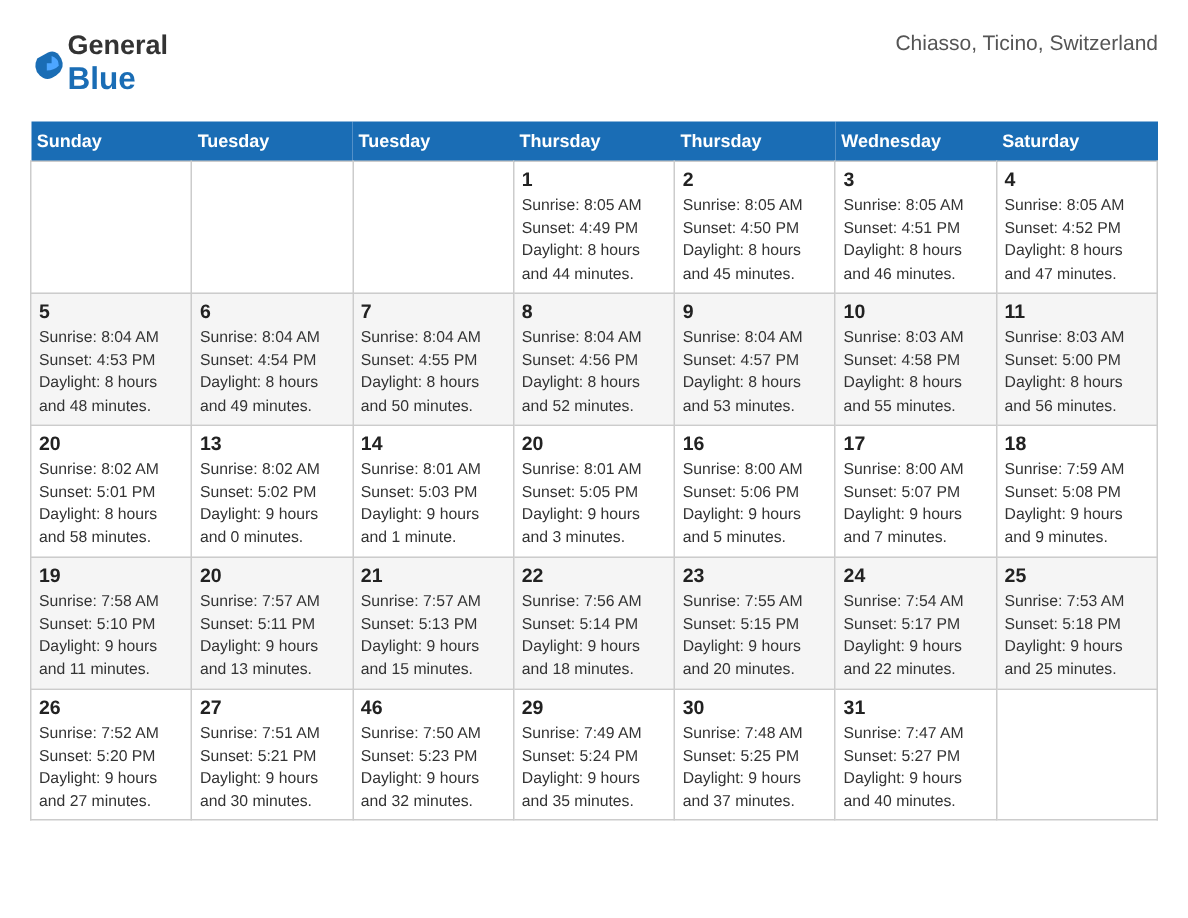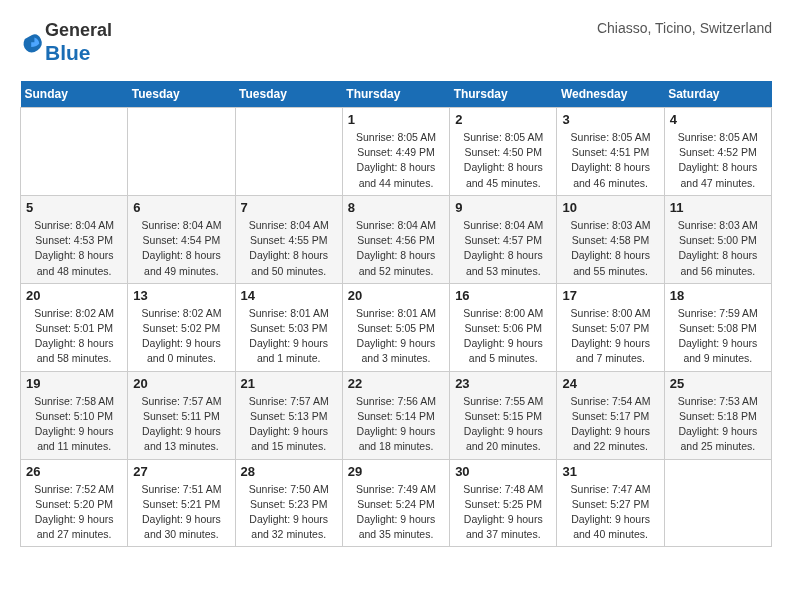--- a/index.html
+++ b/index.html
@@ -79,21 +79,20 @@
       font-weight: bold;
       font-size: 13px;
       margin-bottom: 3px;
       display: block;
       color: #222;
     }
     .day-info {
       color: #333;
       font-size: 10.5px;
       line-height: 1.45;
-      text-align: center;
     }
     .empty-cell {
       background: #fff !important;
     }
   </style>
 </head>
 <body>
 
 <div class="header">
   <div class="logo">
@@ -238,21 +237,21 @@
       <tr>
         <td>
           <span class="day-num">26</span>
           <div class="day-info">Sunrise: 7:52 AM<br>Sunset: 5:20 PM<br>Daylight: 9 hours<br>and 27 minutes.</div>
         </td>
         <td>
           <span class="day-num">27</span>
           <div class="day-info">Sunrise: 7:51 AM<br>Sunset: 5:21 PM<br>Daylight: 9 hours<br>and 30 minutes.</div>
         </td>
         <td>
-          <span class="day-num">28</span>
+          <span class="day-num">46</span>
           <div class="day-info">Sunrise: 7:50 AM<br>Sunset: 5:23 PM<br>Daylight: 9 hours<br>and 32 minutes.</div>
         </td>
         <td>
           <span class="day-num">29</span>
           <div class="day-info">Sunrise: 7:49 AM<br>Sunset: 5:24 PM<br>Daylight: 9 hours<br>and 35 minutes.</div>
         </td>
         <td>
           <span class="day-num">30</span>
           <div class="day-info">Sunrise: 7:48 AM<br>Sunset: 5:25 PM<br>Daylight: 9 hours<br>and 37 minutes.</div>
         </td>

